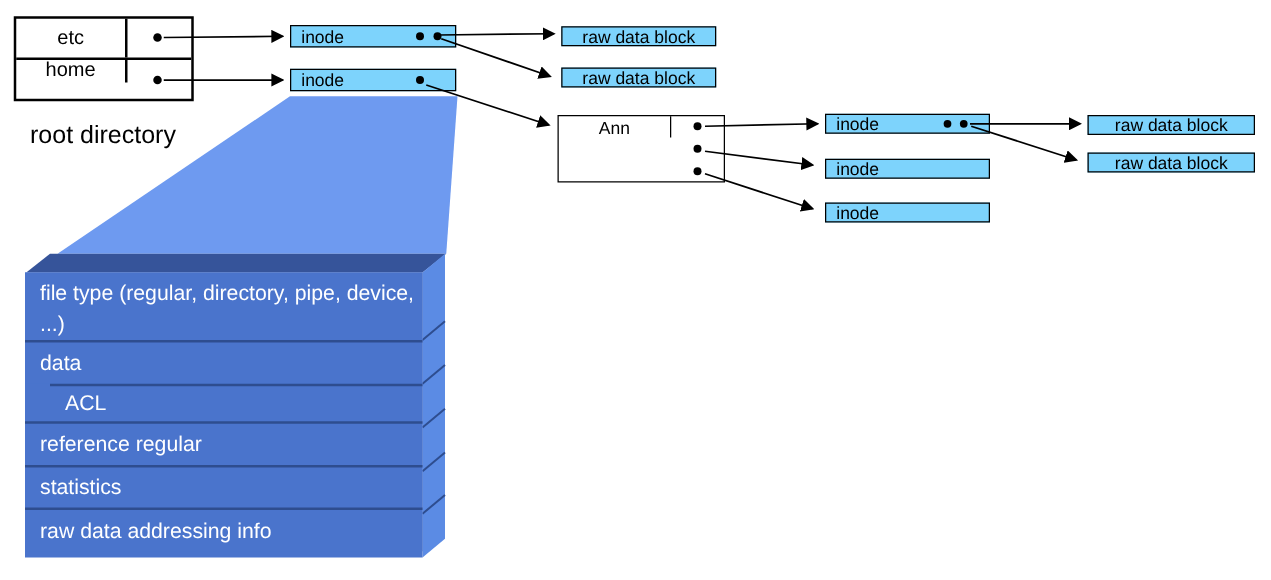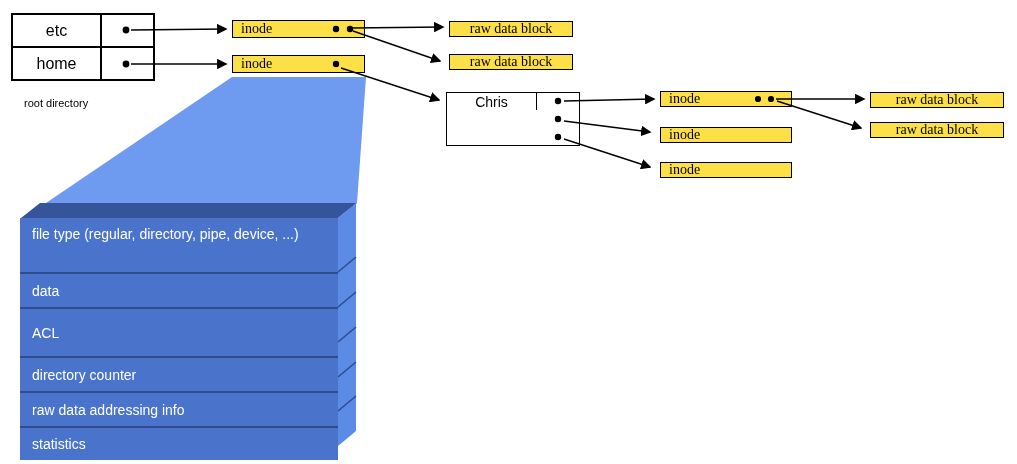--- a/index.html
+++ b/index.html
@@ -10,48 +10,48 @@
   .stage{
     position:relative;width:1017px;height:464px;background:#ffffff;overflow:hidden;
     font-family:"Liberation Sans",sans-serif;color:#000;
   }
   .layer{position:absolute;left:0;top:0;width:1017px;height:464px;pointer-events:none;}
   #bg-layer{z-index:0;}
   #fg-layer{z-index:3;}
 
   
   .sbox{
-    position:absolute;background:#fde047;border:1.5px solid #000;
+    position:absolute;background:#7dd3fc;border:1.5px solid #000;
     box-sizing:border-box;display:flex;align-items:center;
-    font-size:14px;line-height:1;z-index:2;font-family:Liberation Serif, serif;
+    font-size:14px;line-height:1;z-index:2;
   }
   .sbox.inode{padding-left:8px;justify-content:flex-start;}
   .sbox.raw{justify-content:center;}
 
   
   .tbl{position:absolute;background:#fff;box-sizing:border-box;z-index:2;}
   .tbl.root{border:2px solid #000;}
   .tbl.home{border:1.5px solid #000;}
   .trow{display:flex;box-sizing:border-box;}
   .tbl.root .trow{border-bottom:2px solid #000;}
   .tbl.home .trow{border-bottom:1.5px solid #000;}
   .tbl .trow:last-child{border-bottom:none;}
   .tname{
     box-sizing:border-box;display:flex;align-items:center;justify-content:center;
   }
   .tbl.root .tname{width:89px;border-right:2px solid #000;font-size:16px;}
   .tbl.home .tname{width:90px;border-right:1.5px solid #000;font-size:14px;}
   .tdot{flex:1;}
 
-  .caption{position:absolute;font-size:11px;z-index:2;}
+  .caption{position:absolute;font-size:20px;z-index:2;}
 
   
   .detail{
     position:absolute;left:20px;top:218px;width:318px;height:228px;z-index:1;
-    background:var(--inode-front);color:#fff;font-size:14px;
+    background:var(--inode-front);color:#fff;font-size:17px;
   }
   .drow{
     box-sizing:border-box;display:flex;align-items:center;
     padding-left:12px;border-top:2px solid var(--inode-divider);
     background:var(--inode-front);
   }
   .drow:first-child{border-top:none;align-items:flex-start;padding-top:4px;
     line-height:25px;padding-right:6px;}
 
   
@@ -78,55 +78,55 @@
       <line class="sidediv" x1="338" y1="377" x2="356" y2="362"></line>
       <line class="sidediv" x1="338" y1="411" x2="356" y2="396"></line>
     </g>
   </svg>
 
   <div class="tbl root" style="left:11px;top:13px;width:144px;height:68px;">
     <div class="trow" style="height:33px;">
       <div class="tname">etc</div>
       <div class="tdot"></div>
     </div>
-    <div class="trow" style="height:31px;">
+    <div class="trow" style="height:31px;flex-direction:column;">
       <div class="tname">home</div>
       <div class="tdot"></div>
     </div>
   </div>
 
   <div class="caption" style="left:24px;top:97px;">root directory</div>
 
   <div class="sbox inode" style="left:232px;top:20px;width:133px;height:18px;">inode</div>
   <div class="sbox inode" style="left:232px;top:55px;width:133px;height:18px;">inode</div>
 
   <div class="sbox raw" style="left:449px;top:21px;width:124px;height:16px;">raw data block</div>
   <div class="sbox raw" style="left:449px;top:54px;width:124px;height:16px;">raw data block</div>
 
   <div class="tbl home" style="left:446px;top:92px;width:134px;height:54px;">
     <div class="trow" style="height:17px;">
-      <div class="tname">Chris</div>
+      <div class="tname">Ann</div>
       <div class="tdot"></div>
     </div>
   </div>
 
   <div class="sbox inode" style="left:660px;top:91px;width:132px;height:16px;">inode</div>
   <div class="sbox inode" style="left:660px;top:127px;width:132px;height:16px;">inode</div>
   <div class="sbox inode" style="left:660px;top:162px;width:132px;height:16px;">inode</div>
 
   <div class="sbox raw" style="left:870px;top:92px;width:134px;height:16px;">raw data block</div>
   <div class="sbox raw" style="left:870px;top:122px;width:134px;height:16px;">raw data block</div>
 
   <div class="detail">
     <div class="drow" style="height:54px;">file type (regular, directory, pipe, device, ...)</div>
     <div class="drow" style="height:35px;">data</div>
-    <div class="drow" style="height:49px;">ACL</div>
-    <div class="drow" style="height:35px;">directory counter</div>
+    <div class="drow" style="height:30px;margin-left:20px;">ACL</div>
+    <div class="drow" style="height:35px;">reference regular</div>
+    <div class="drow" style="height:34px;">statistics</div>
     <div class="drow" style="height:35px;">raw data addressing info</div>
-    <div class="drow" style="height:34px;">statistics</div>
   </div>
 
   <svg id="fg-layer" class="layer">
     <defs>
       <marker id="arw" viewBox="0 0 10 10" refX="8.5" refY="5" markerWidth="7.5" markerHeight="7.5" orient="auto-start-reverse">
         <path d="M0,0 L10,5 L0,10 z" fill="#000"></path>
       </marker>
     </defs>
     <g>
       <circle class="dot" cx="126" cy="30" r="3.4"></circle>

